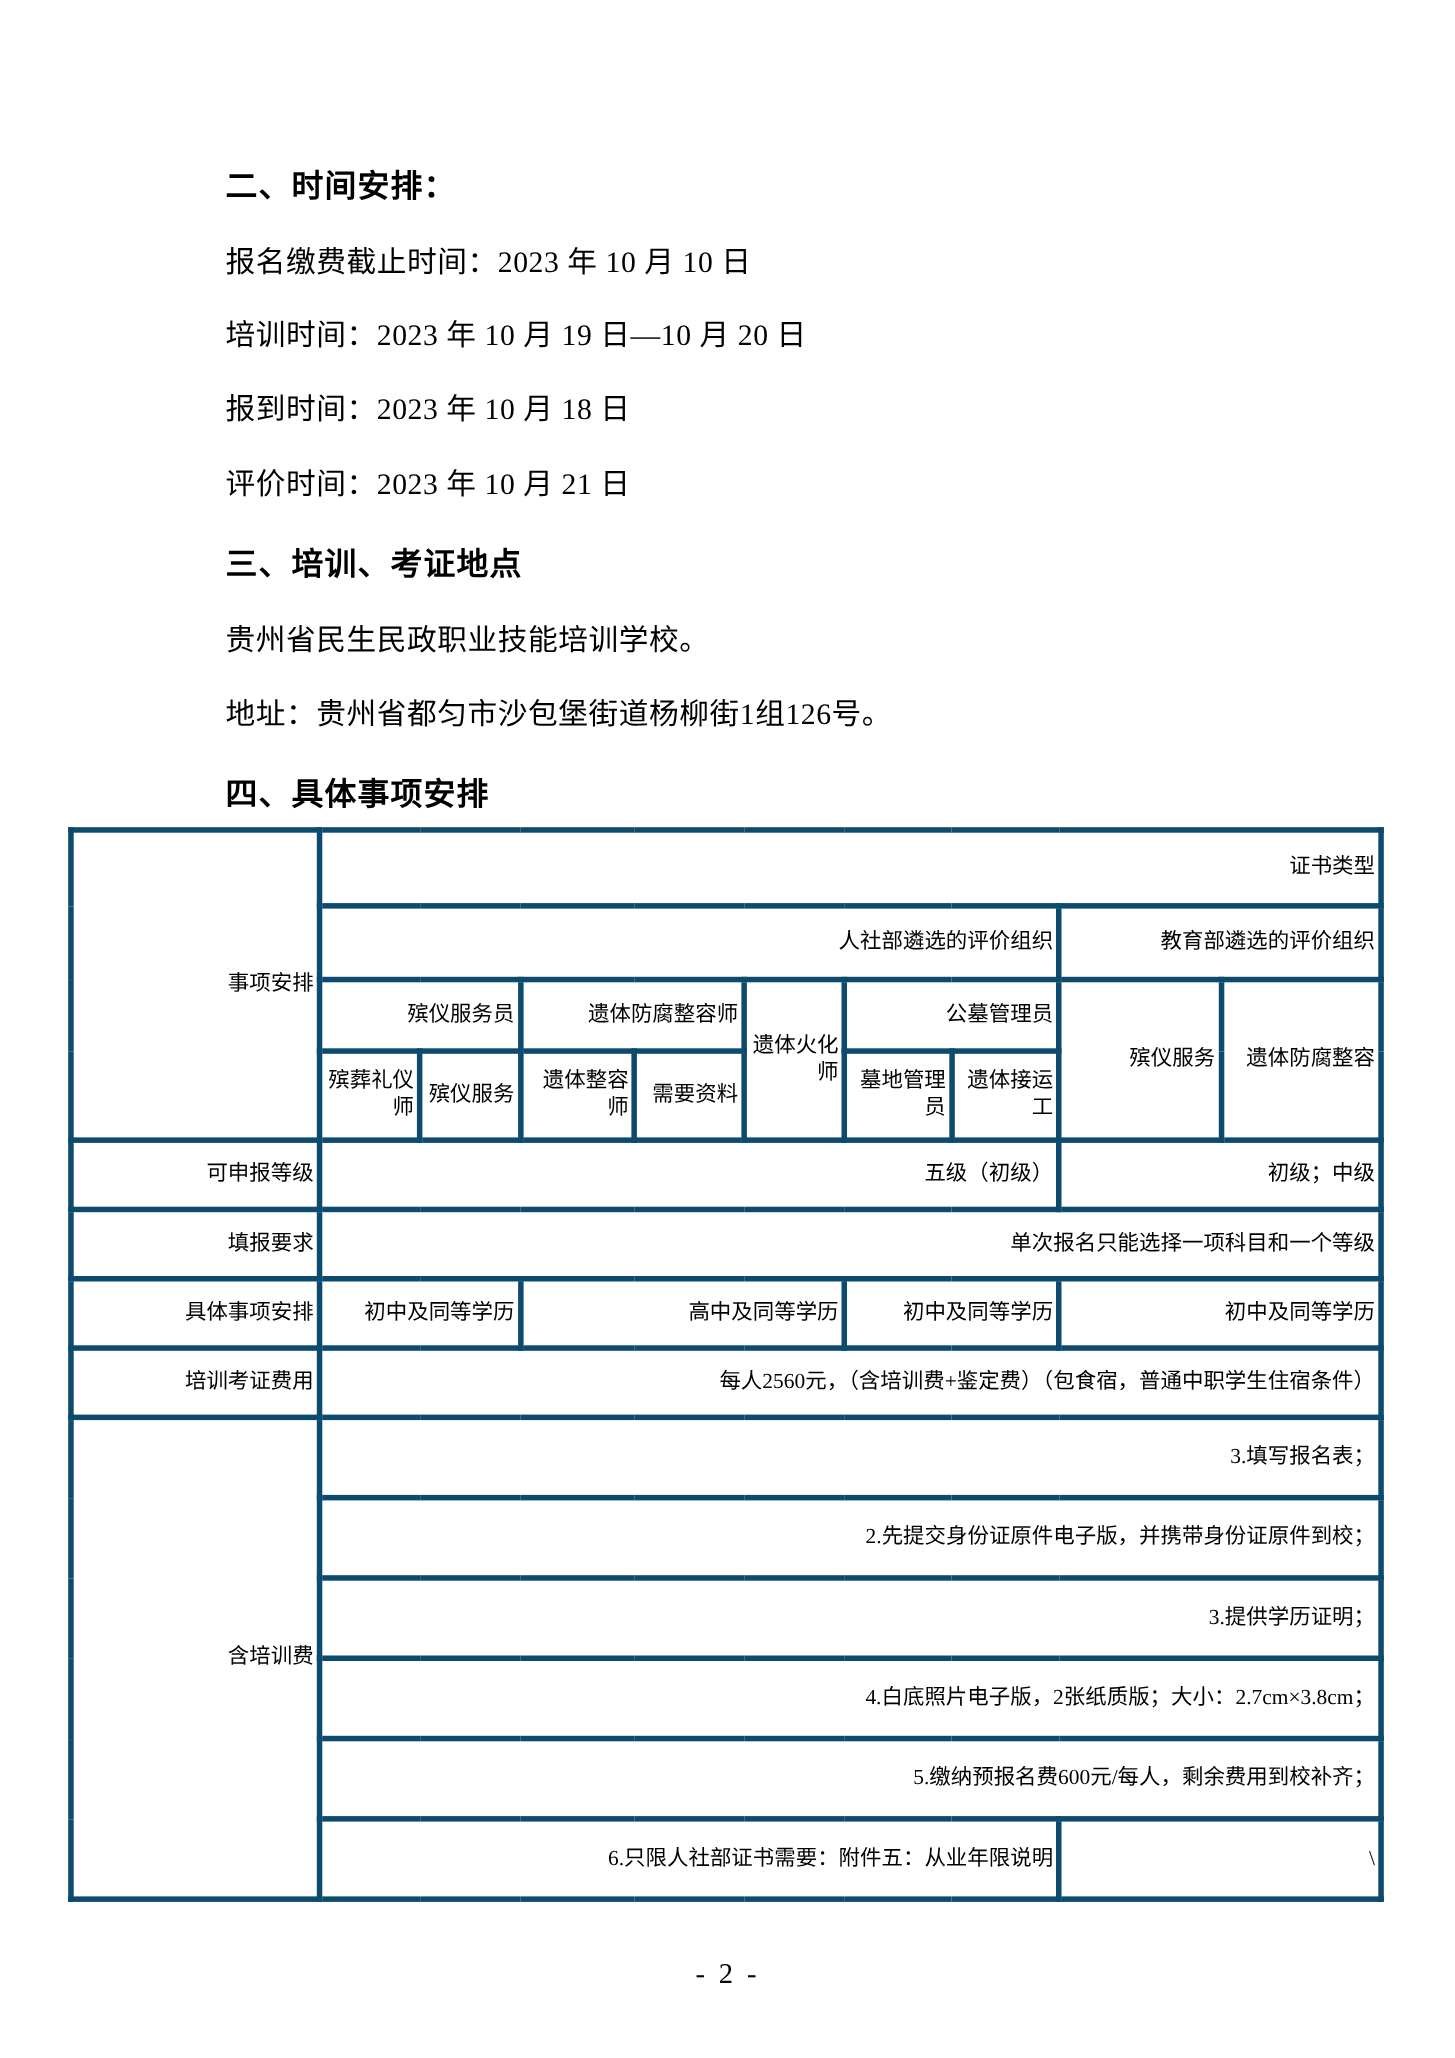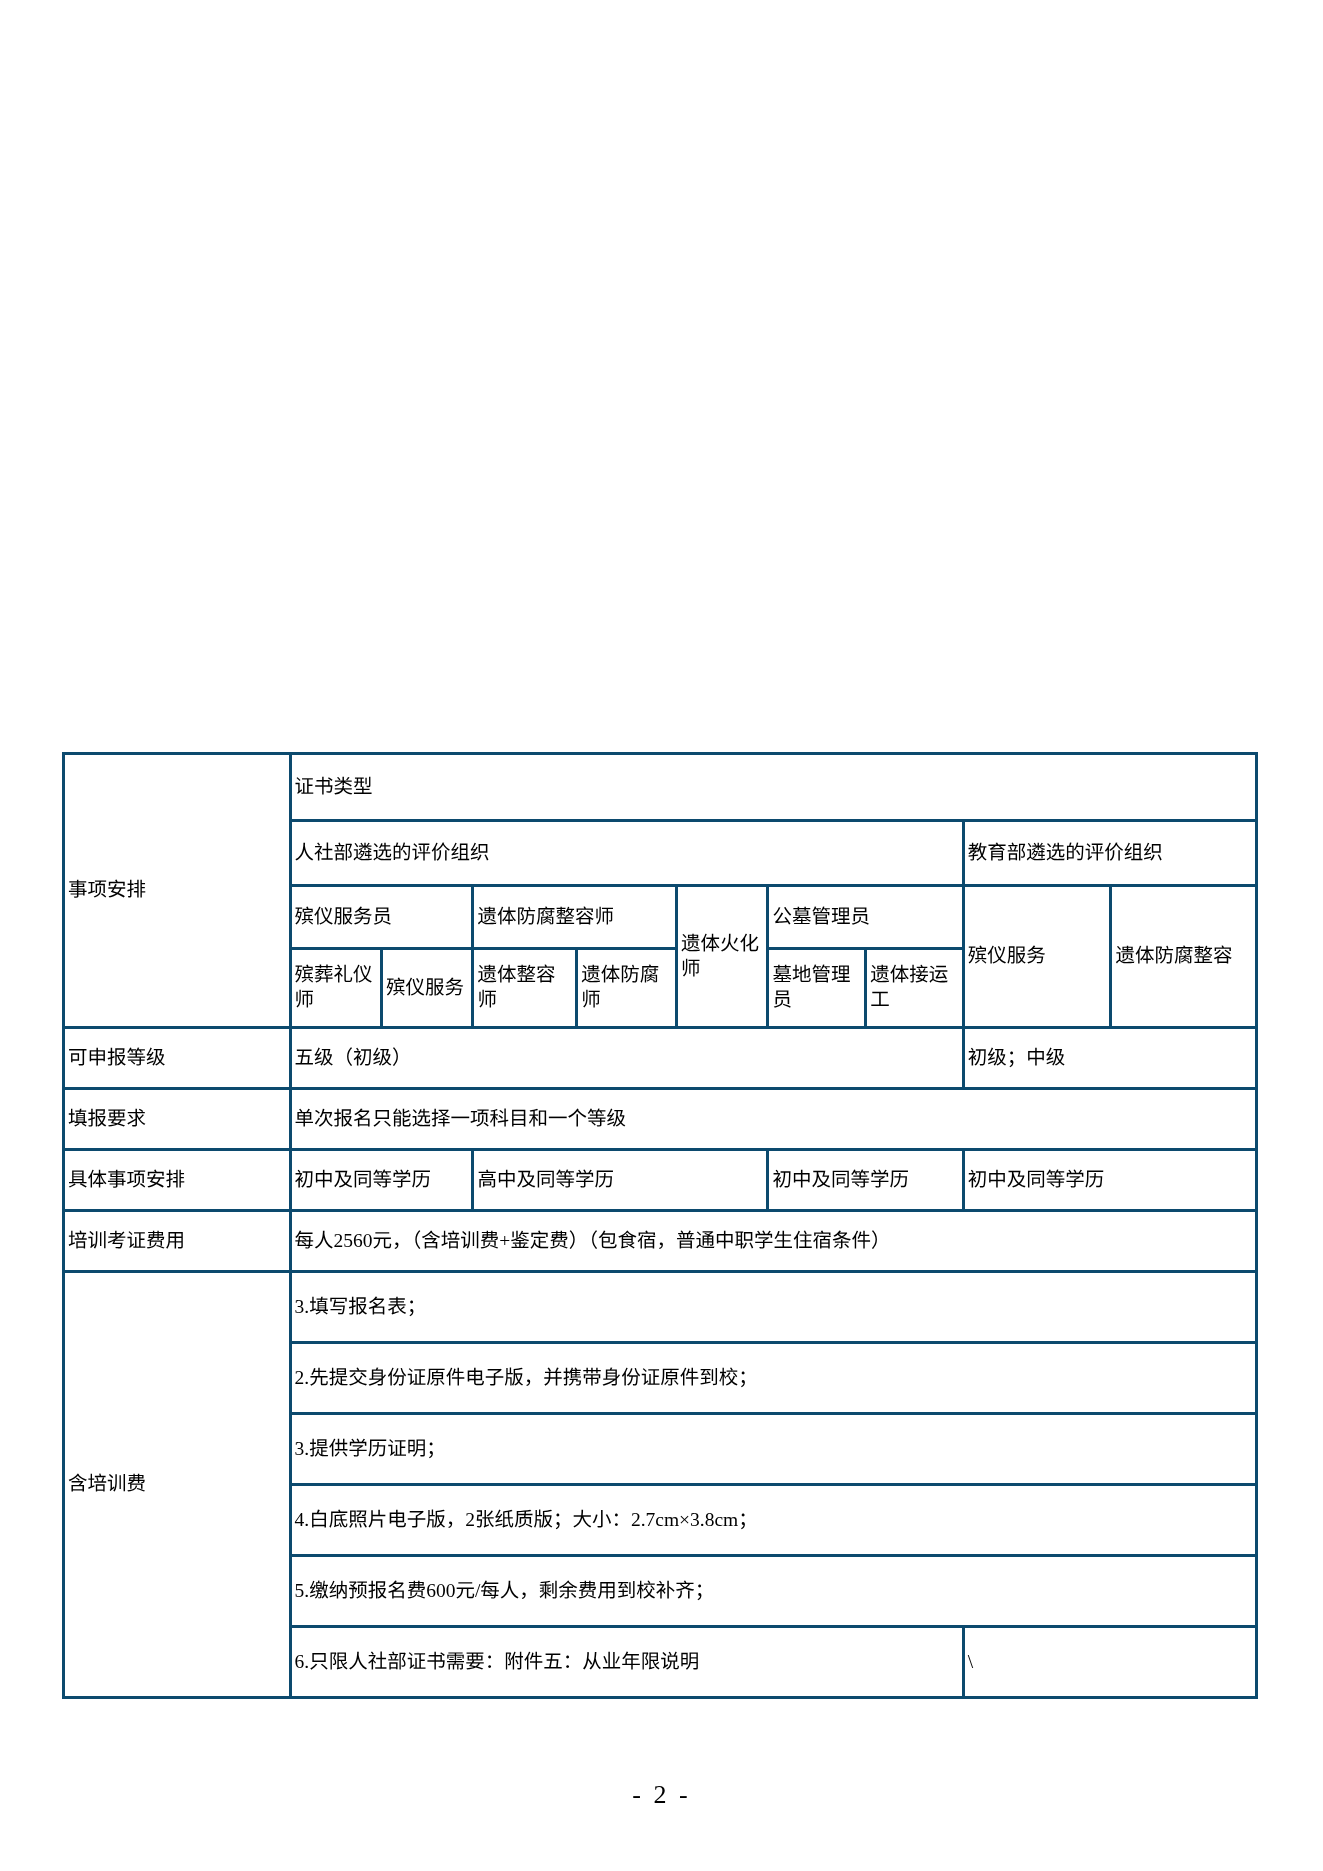--- a/index.html
+++ b/index.html
@@ -59,22 +59,22 @@
     left: 62px;
     top: 752px;
     width: 1196px;
   }
   table.arrange {
     border-collapse: collapse;
     width: 1196px;
     table-layout: fixed;
   }
   table.arrange td {
-    border: 3px solid #0c4a6e;
-    text-align: left;
+    border: 5px solid #0c4a6e;
+    text-align: right;
     vertical-align: middle;
     font-size: 19.5px;
     line-height: 1.28;
     padding: 7px 3px;
     font-family: "Liberation Serif", "DejaVu Serif", serif;
     word-break: break-all;
   }
   table.arrange td.tall { height: 44px; }
   td.hdr-type     { height: 50px; }
   td.hdr-org      { height: 48px; }
@@ -93,20 +93,34 @@
     font-size: 26px;
     font-family: "Liberation Serif", "DejaVu Serif", serif;
   }
   .pagenum span { letter-spacing: 3px; }
 </style>
 </head>
 <body>
 
 <div class="page">
 
+  <div class="content">
+
+    <h2 class="heading h-two">二、时间安排：</h2>
+    <p class="para">报名缴费截止时间：2023 年 10 月 10 日</p>
+    <p class="para">培训时间：2023 年 10 月 19 日—10 月 20 日</p>
+    <p class="para">报到时间：2023 年 10 月 18 日</p>
+    <p class="para tight">评价时间：2023 年 10 月 21 日</p>
+
+    <h2 class="heading h-three">三、培训、考证地点</h2>
+    <p class="para">贵州省民生民政职业技能培训学校。</p>
+    <p class="para tight">地址：贵州省都匀市沙包堡街道杨柳街1组126号。</p>
+
+    <h2 class="heading h-four">四、具体事项安排</h2>
+  </div>
 
   <div class="table-wrap">
     <table class="arrange">
       <colgroup>
         <col style="width:218px">
         <col style="width:88px">
         <col style="width:88px">
         <col style="width:100px">
         <col style="width:96px">
         <col style="width:88px">
@@ -133,21 +147,21 @@
           <td rowspan="2" class="hdr-job narrow-sub">遗体火化师</td>
           <td colspan="2" class="hdr-job">公墓管理员</td>
           <td rowspan="2" class="hdr-job">殡仪服务</td>
           <td rowspan="2" class="hdr-job narrow-sub">遗体防腐整容</td>
         </tr>
 
         <tr>
           <td class="hdr-sub narrow-sub">殡葬礼仪师</td>
           <td class="hdr-sub narrow-sub">殡仪服务</td>
           <td class="hdr-sub narrow-sub">遗体整容师</td>
-          <td class="hdr-sub narrow-sub">遗体防腐师</td>
+          <td class="hdr-sub narrow-sub">需要资料</td>
           <td class="hdr-sub narrow-sub">墓地管理员</td>
           <td class="hdr-sub narrow-sub">遗体接运工</td>
         </tr>
 
         <tr>
           <td class="rowlabel tall">可申报等级</td>
           <td colspan="7" class="tall">五级（初级）</td>
           <td colspan="2" class="tall">初级；中级</td>
         </tr>
 

